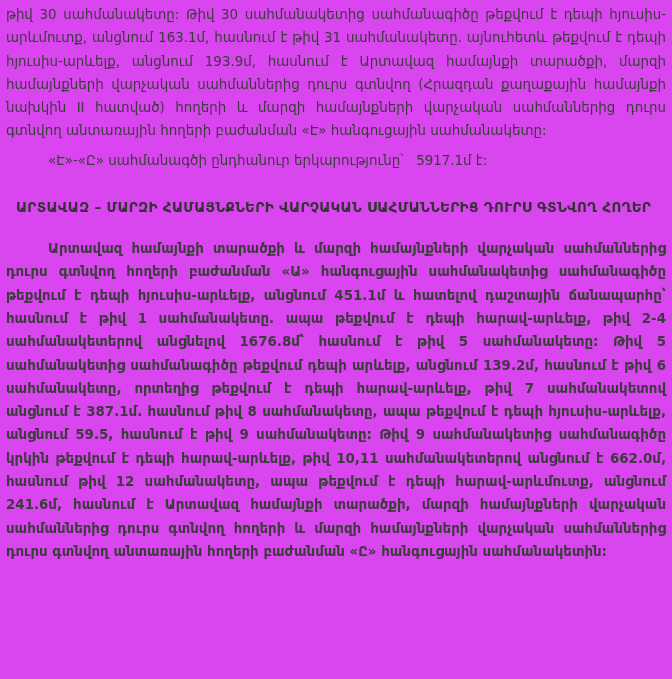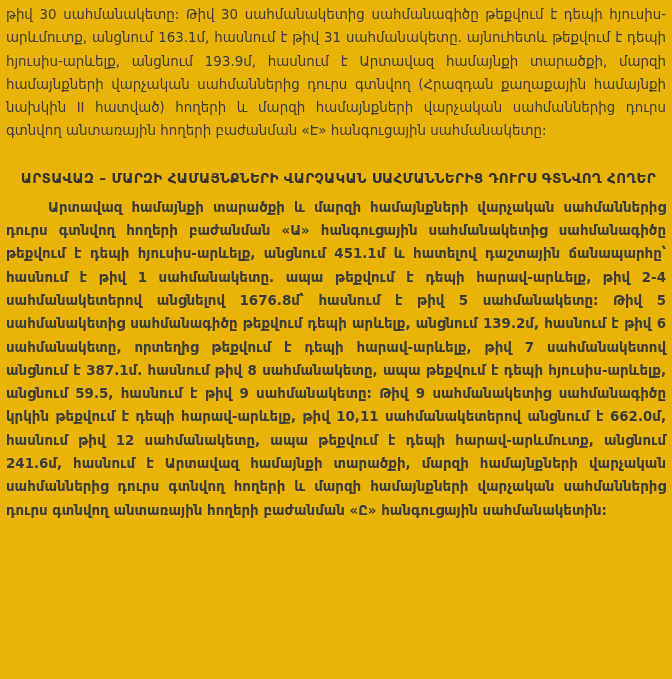--- a/index.html
+++ b/index.html
@@ -7,55 +7,56 @@
     padding: 0;
     background: #f7f6f3;
   }
   .page {
     position: relative;
     width: 672px;
     height: 679px;
     box-sizing: border-box;
     padding: 3px 6px 0 6px;
     overflow: hidden;
-    background: #eab308;
+    background: #d946ef;
     font-family: "DejaVu Sans", sans-serif;
     font-size: 13.4px;
     color: #3c3c3c;
     line-height: 23.3px;
     -webkit-font-smoothing: antialiased;
   }
   p { margin: 0; }
   .just {
     text-align: justify;
     text-justify: inter-word;
   }
   .indent-first { text-indent: 42px; font-weight: bold; }
   .length-line {
     text-indent: 42px;
     margin: 6px 0 6px 0;
   }
   .heading {
-    margin: 22px 10px 4px 10px;
-    text-align: right;
+    margin: 22px 10px 16px 10px;
+    text-align: left;
     font-weight: bold;
     font-size: 13.6px;
     line-height: 27px;
     letter-spacing: 0.3px;
     color: #333333;
   }
   .heading .hline { display: block; }
 </style>
 </head>
 <body>
 
 <div class="page">
 
   <p class="just">թիվ 30 սահմանակետը: Թիվ 30 սահմանակետից սահմանագիծը թեքվում է դեպի հյուսիս-արևմուտք, անցնում 163.1մ, հասնում է թիվ 31 սահմանակետը. այնուհետև թեքվում է դեպի հյուսիս-արևելք, անցնում 193.9մ, հասնում է Արտավազ համայնքի տարածքի, մարզի համայնքների վարչական սահմաններից դուրս գտնվող (Հրազդան քաղաքային համայնքի նախկին II հատված) հողերի և մարզի համայնքների վարչական սահմաններից դուրս գտնվող անտառային հողերի բաժանման «Է» հանգուցային սահմանակետը:</p>
 
+  <p class="length-line">«Է»-«Ը» սահմանագծի ընդհանուր երկարությունը՝&nbsp;&nbsp; 5917.1մ է:</p>
 
   <div class="heading">
     <span class="hline">ԱՐՏԱՎԱԶ – ՄԱՐԶԻ ՀԱՄԱՅՆՔՆԵՐԻ ՎԱՐՉԱԿԱՆ ՍԱՀՄԱՆՆԵՐԻՑ ԴՈՒՐՍ ԳՏՆՎՈՂ ՀՈՂԵՐ</span>
   </div>
 
   <p class="just indent-first">Արտավազ համայնքի տարածքի և մարզի համայնքների վարչական սահմաններից դուրս գտնվող հողերի բաժանման «Ա» հանգուցային սահմանակետից սահմանագիծը թեքվում է դեպի հյուսիս-արևելք, անցնում 451.1մ և հատելով դաշտային ճանապարհը՝ հասնում է թիվ 1 սահմանակետը. ապա թեքվում է դեպի հարավ-արևելք, թիվ 2-4 սահմանակետերով անցնելով 1676.8մ՝ հասնում է թիվ 5 սահմանակետը: Թիվ 5 սահմանակետից սահմանագիծը թեքվում դեպի արևելք, անցնում 139.2մ, հասնում է թիվ 6 սահմանակետը, որտեղից թեքվում է դեպի հարավ-արևելք, թիվ 7 սահմանակետով անցնում է 387.1մ. հասնում թիվ 8 սահմանակետը, ապա թեքվում է դեպի հյուսիս-արևելք, անցնում 59.5, հասնում է թիվ 9 սահմանակետը: Թիվ 9 սահմանակետից սահմանագիծը կրկին թեքվում է դեպի հարավ-արևելք, թիվ 10,11 սահմանակետերով անցնում է 662.0մ, հասնում թիվ 12 սահմանակետը, ապա թեքվում է դեպի հարավ-արևմուտք, անցնում 241.6մ, հասնում է Արտավազ համայնքի տարածքի, մարզի համայնքների վարչական սահմաններից դուրս գտնվող հողերի և մարզի համայնքների վարչական սահմաններից դուրս գտնվող անտառային հողերի բաժանման «Ը» հանգուցային սահմանակետին:</p>
 
 
 </div>
 

